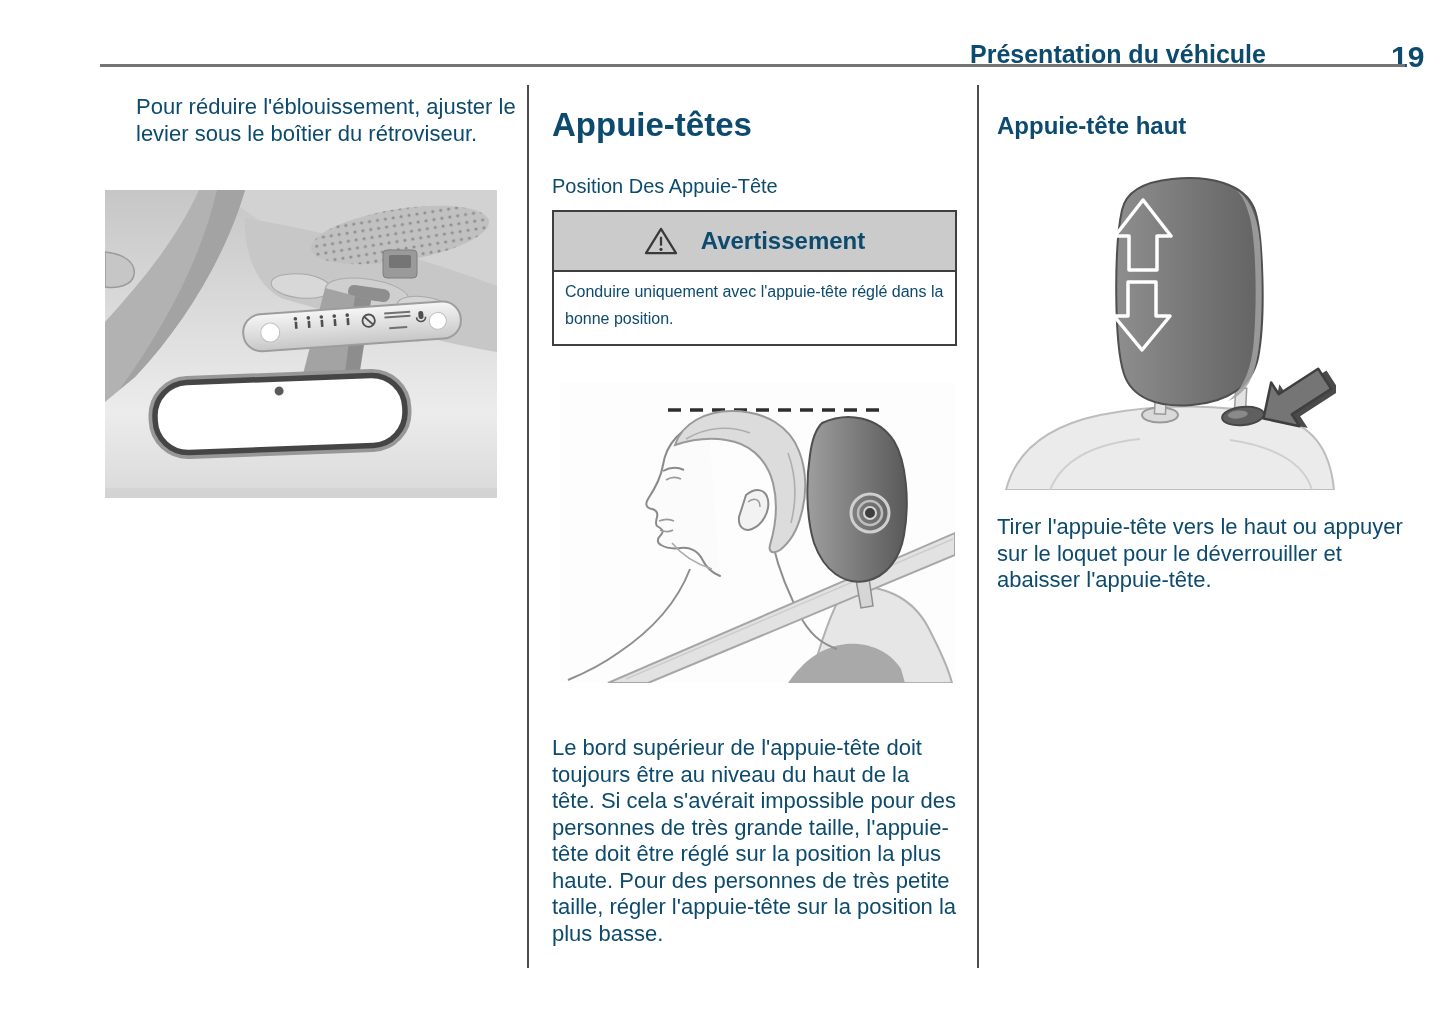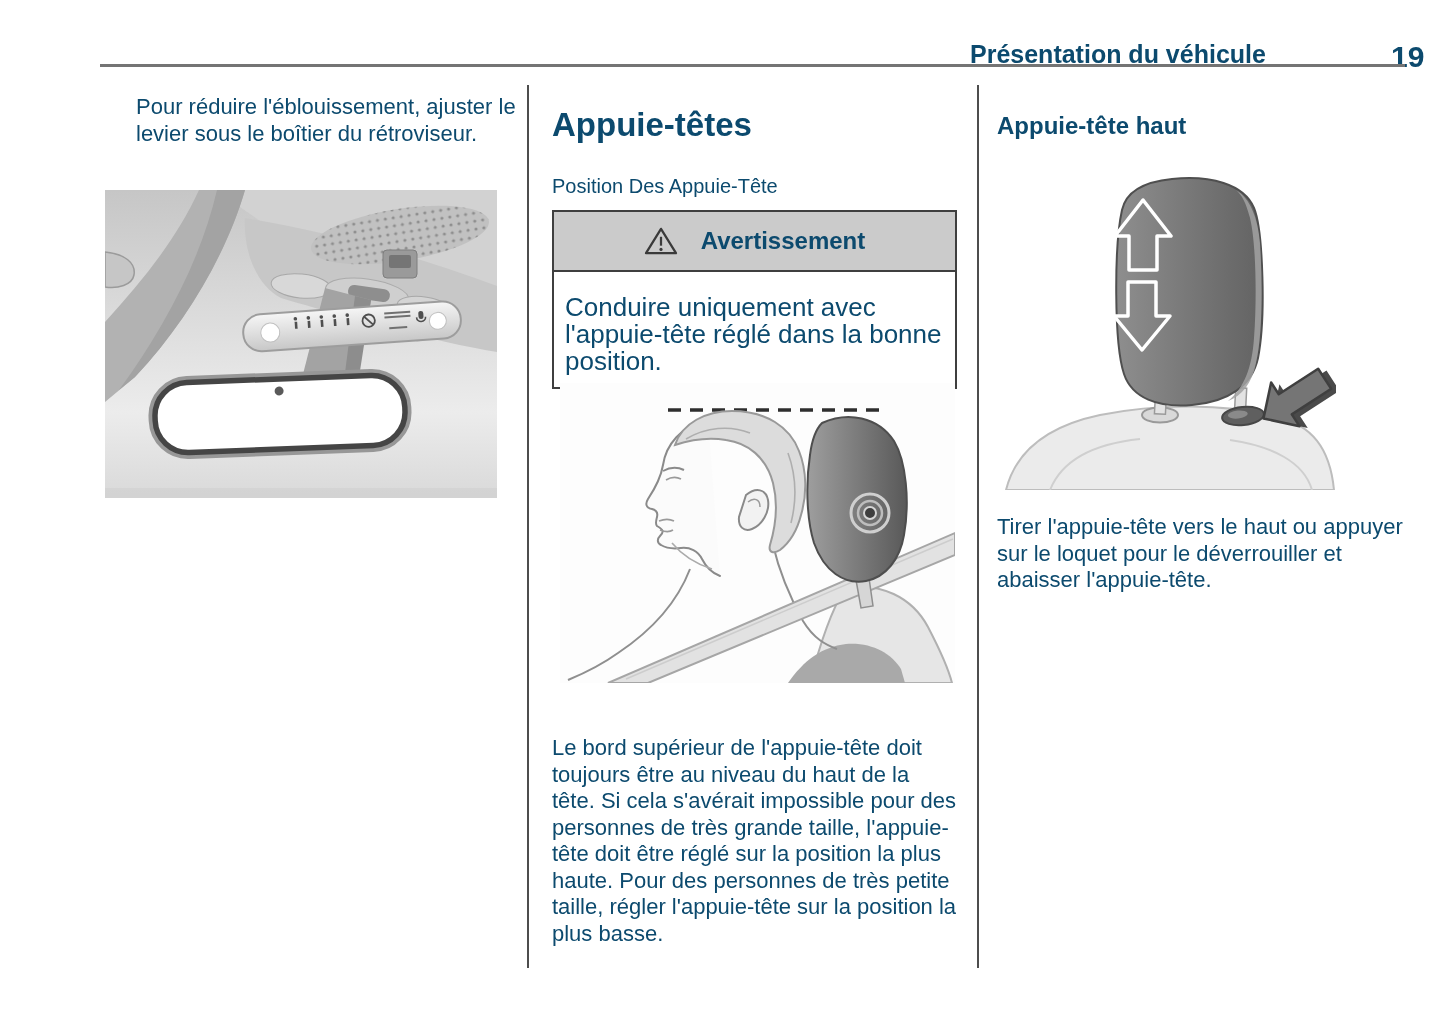--- a/index.html
+++ b/index.html
@@ -21,21 +21,21 @@
   .fig{position:absolute;}
   .fig1{left:105px;top:190px;width:392px;height:308px;}
   .fig2{left:560px;top:383px;width:395px;height:300px;}
   .fig3{left:1000px;top:148px;width:336px;height:342px;}
   .p-left-body{left:105px;top:543px;width:402px;}
   .h1-mid{position:absolute;left:552px;top:84px;font-size:33px;font-weight:bold;}
   .h2-mid{position:absolute;left:552px;top:158px;font-size:20px;font-weight:400;}
   .warnbox{position:absolute;left:552px;top:210px;width:401px;border:2px solid #3f3f3f;background:#ffffff;}
   .warnbox .wb-head{height:58px;background:#cbcbcb;border-bottom:2px solid #3f3f3f;
     display:flex;align-items:center;justify-content:center;gap:23px;font-size:24px;font-weight:bold;}
-  .warnbox .wb-body{padding:22px 11px 12px 11px;font-size:26px;line-height:27px;}
+  .warnbox .wb-body{padding:6px 11px 12px 11px;font-size:16px;line-height:27px;}
   .p-mid-body{left:552px;top:713px;width:406px;}
   .p-right-body{left:997px;top:492px;width:408px;}
 </style>
 </head>
 <body>
 
 <div class="page">
 
   <div class="hdr-title">Présentation du véhicule</div>
   <div class="hdr-num">19</div>

